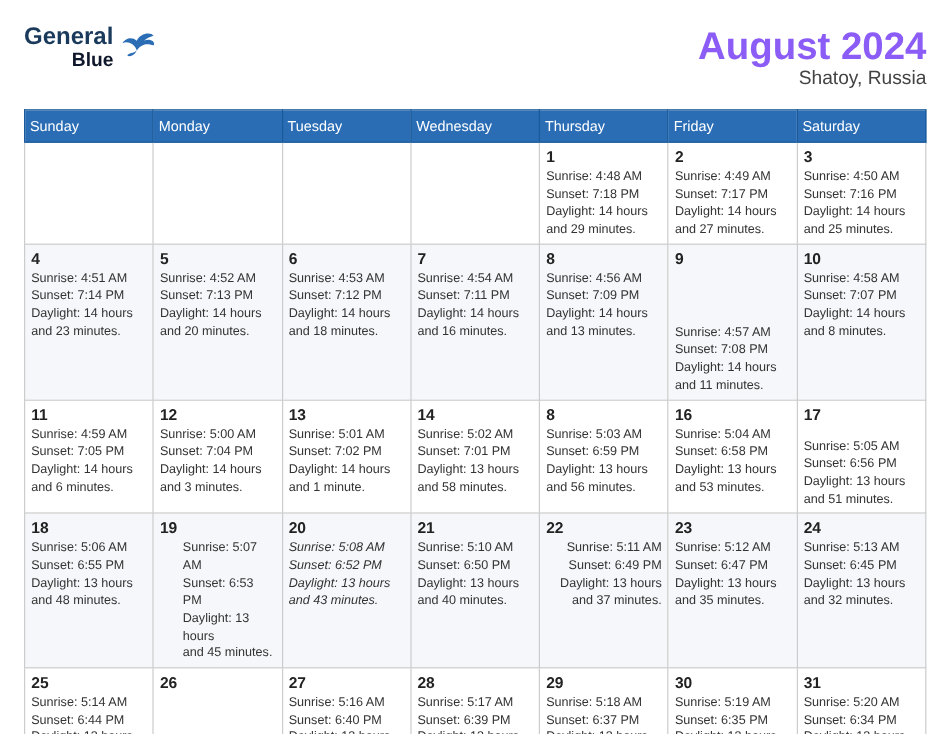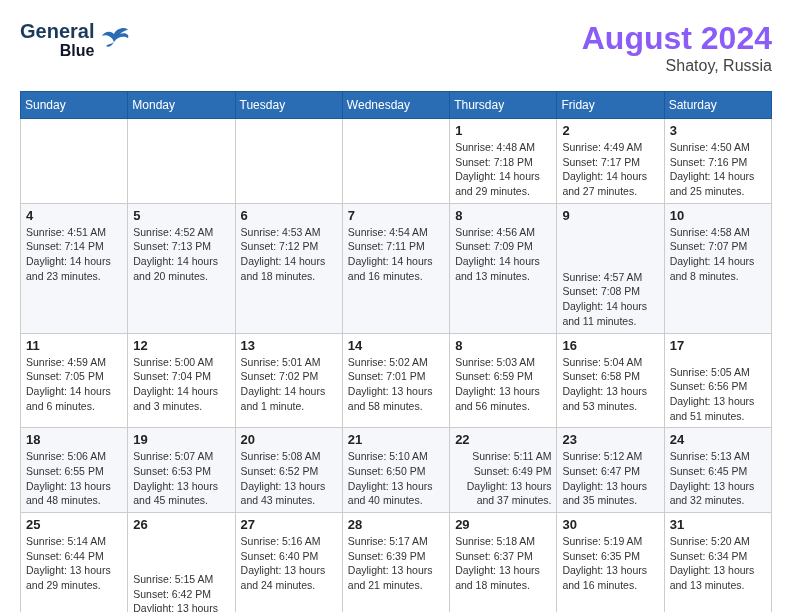--- a/index.html
+++ b/index.html
@@ -240,28 +240,28 @@
       <tr>
         <td>
           <div class="day-num">18</div>
           <div class="day-info" style="white-space: pre-line;">Sunrise: 5:06 AM
 Sunset: 6:55 PM
 Daylight: 13 hours
 and 48 minutes.</div>
         </td>
         <td>
           <div class="day-num">19</div>
-          <div class="day-info" style="white-space: pre-line;">Sunrise: 5:07 AM
+          <div class="day-info" style="white-space: pre-line; margin-left: 19px;">Sunrise: 5:07 AM
 Sunset: 6:53 PM
 Daylight: 13 hours
 and 45 minutes.</div>
         </td>
         <td>
           <div class="day-num">20</div>
-          <div class="day-info" style="white-space: pre-line;">Sunrise: 5:08 AM
+          <div class="day-info" style="white-space: pre-line; font-style: italic;">Sunrise: 5:08 AM
 Sunset: 6:52 PM
 Daylight: 13 hours
 and 43 minutes.</div>
         </td>
         <td>
           <div class="day-num">21</div>
           <div class="day-info" style="white-space: pre-line;">Sunrise: 5:10 AM
 Sunset: 6:50 PM
 Daylight: 13 hours
 and 40 minutes.</div>

